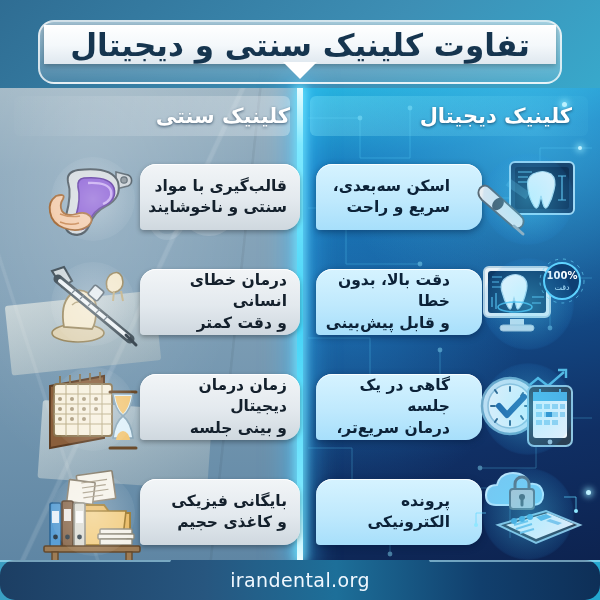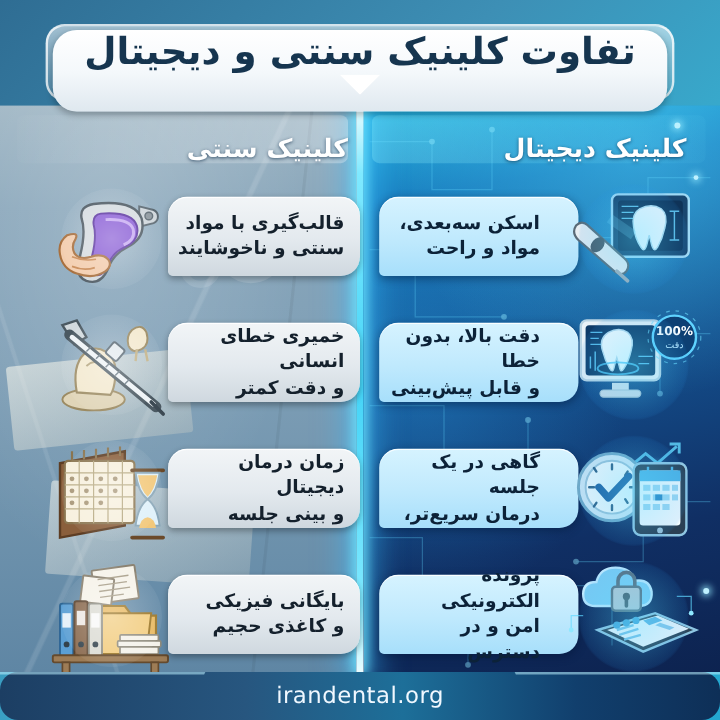--- a/index.html
+++ b/index.html
@@ -47,36 +47,36 @@
   }
 
   
   .title-wrap{position:absolute;left:38px;top:20px;width:524px;height:64px;z-index:9;}
   .title-outer{
     position:absolute;inset:0;border-radius:16px;
     background:linear-gradient(180deg,rgba(255,255,255,.55),rgba(255,255,255,.12));
     border:2px solid rgba(255,255,255,.75);
   }
   .title-bar{
-    position:absolute;left:6px;right:6px;top:5px;height:68px;border-radius:20px;
+    position:absolute;left:6px;right:6px;top:5px;height:39px;border-radius:0;
     background:linear-gradient(180deg,#ffffff 0%,#f4f8fb 52%,#dfe8ef 100%);
-    display:flex;align-items:flex-start;justify-content:center;
+    display:flex;align-items:center;justify-content:center;
     box-shadow:0 2px 5px rgba(0,0,0,.25);
   }
   .title-text{
     font-size:31px;font-weight:bold;color:#16354f;direction:rtl;
     letter-spacing:.3px;white-space:nowrap;
   }
   .title-notch{
     position:absolute;left:50%;margin-left:-17px;top:62px;width:34px;height:17px;
     background:#ffffff;clip-path:polygon(0 0,100% 0,50% 100%);z-index:9;
   }
 
   
-  .head{position:absolute;top:96px;height:40px;display:flex;align-items:flex-end;z-index:7;}
+  .head{position:absolute;top:96px;height:40px;display:flex;align-items:center;z-index:7;}
   .head-left{
     left:14px;width:276px;justify-content:flex-end;padding-left:18px;
     background:linear-gradient(90deg,rgba(255,255,255,.02),rgba(255,255,255,.30));
     border-radius:6px;
   }
   .head-right{
     left:310px;width:278px;justify-content:flex-end;padding-right:16px;
     background:linear-gradient(270deg,rgba(120,235,255,.05),rgba(150,245,255,.28));
     border-radius:6px;
   }
@@ -213,21 +213,21 @@
     </div>
     <div class="pill pill-left">
       <span>
         <span>قالب‌گیری با مواد</span>
         <span>سنتی و ناخوشایند</span>
       </span>
     </div>
     <div class="pill pill-right">
       <span>
         <span>اسکن سه‌بعدی،</span>
-        <span>مواد و راحت</span>
+        <span>سریع و راحت</span>
       </span>
     </div>
     <div class="icon-r">
       <div class="disc-r"></div>
       <svg viewBox="0 0 116 94">
         <rect x="40" y="10" width="64" height="52" rx="5" fill="#19466f" stroke="#9fd9f5" stroke-width="2"></rect>
         <rect x="45" y="15" width="54" height="42" rx="3" fill="#0f3358"></rect>
         <g stroke="#6fd7ff" stroke-width="1.2" opacity=".85">
           <path d="M48 20 h14 M48 25 h10 M48 30 h13"></path>
           <path d="M92 24 v24 M88 24 h8 M88 48 h8"></path>
@@ -257,21 +257,21 @@
         <path d="M22 24 L90 80" stroke="#eef3f6" stroke-width="4" stroke-linecap="round"></path>
         <g stroke="#6b7b86" stroke-width="1.2">
           <path d="M38 32 l-4 4 M46 38 l-4 4 M54 45 l-4 4 M62 52 l-4 4 M70 59 l-4 4"></path>
         </g>
         <rect x="52" y="30" width="12" height="12" rx="2" fill="#e4ebef" stroke="#566570" stroke-width="1.6" transform="rotate(40 58 36)"></rect>
         <path d="M88 78 l10 10" stroke="#3d4a54" stroke-width="3" stroke-linecap="round"></path>
       </svg>
     </div>
     <div class="pill pill-left">
       <span>
-        <span>خمیری خطای انسانی</span>
+        <span>درمان خطای انسانی</span>
         <span>و دقت کمتر</span>
       </span>
     </div>
     <div class="pill pill-right">
       <span>
         <span>دقت بالا، بدون خطا</span>
         <span>و قابل پیش‌بینی</span>
       </span>
     </div>
     <div class="icon-r">
@@ -420,21 +420,20 @@
     </div>
     <div class="pill pill-left">
       <span>
         <span>بایگانی فیزیکی</span>
         <span>و کاغذی حجیم</span>
       </span>
     </div>
     <div class="pill pill-right">
       <span>
         <span>پرونده الکترونیکی</span>
-        <span>امن و در دسترس</span>
       </span>
     </div>
     <div class="icon-r">
       <div class="disc-r"></div>
       <svg viewBox="0 0 116 94">
         <path d="M26 38 q-10 0 -10 -10 q0 -10 11 -10 q3 -12 16 -12 q13 0 16 11 q12 -2 14 9 q1 12 -11 12z" fill="#7fd0f5" stroke="#bfeaff" stroke-width="2"></path>
         <rect x="40" y="22" width="24" height="20" rx="3" fill="#b9c8d2" stroke="#5c7180" stroke-width="2"></rect>
         <path d="M45 22 v-5 a7 7 0 0 1 14 0 v5" fill="none" stroke="#5c7180" stroke-width="3"></path>
         <circle cx="52" cy="30" r="3" fill="#4a5c68"></circle>
         <path d="M52 32 v6" stroke="#4a5c68" stroke-width="3" stroke-linecap="round"></path>

